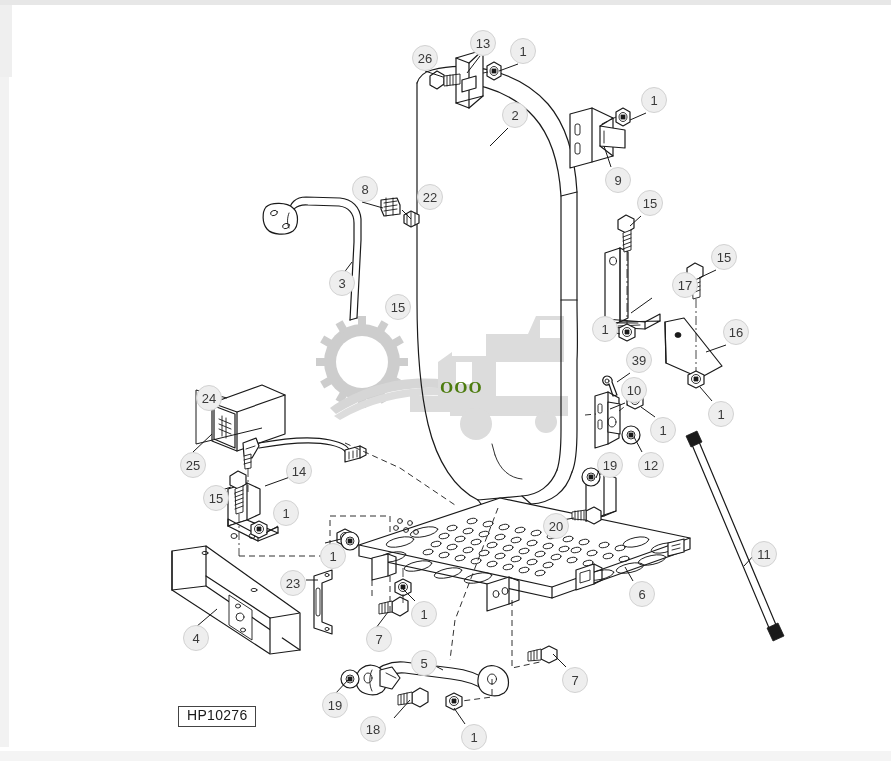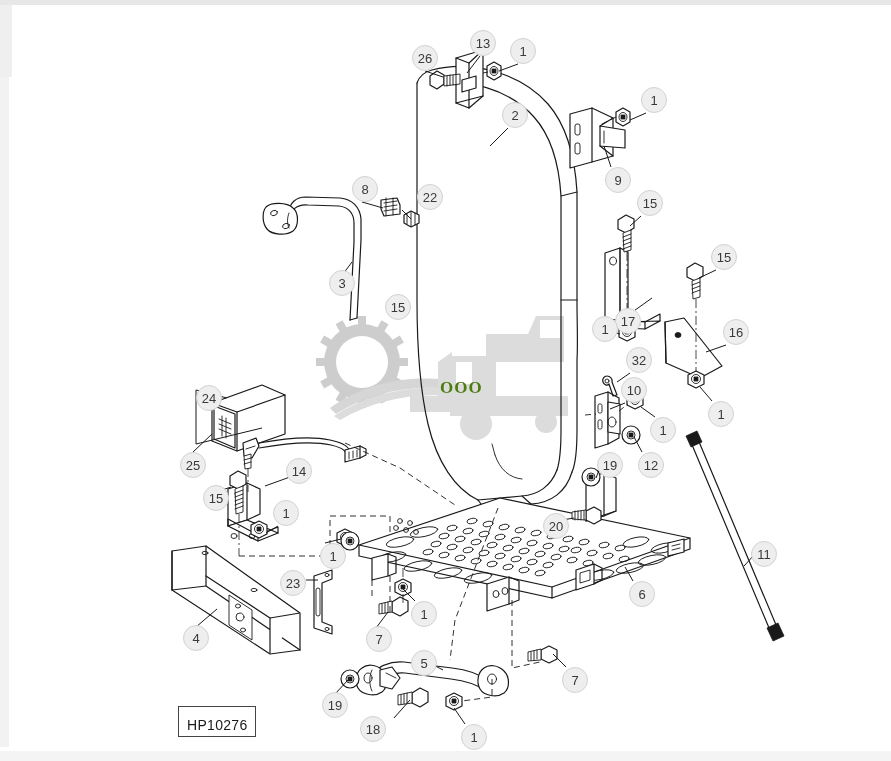--- a/index.html
+++ b/index.html
@@ -84,21 +84,21 @@
     letter-spacing: 0px;
     white-space: nowrap;
   }
 
   
   #part-number-tag {
     position: absolute;
     left: 178px;
     top: 706px;
     border: 1px solid #444;
-    padding: 10px 8px 3px 8px;
+    padding: 0 8px 3px 8px;
     background: #ffffff;
     font-family: "Liberation Sans", sans-serif;
     font-size: 14px;
     color: #1a1a1a;
     letter-spacing: 0.3px;
   }
 
   
   .callout {
     position: absolute;
@@ -637,25 +637,25 @@
       <div class="callout" style="left: 510px; top: 38px;">1</div>
       <div class="callout" style="left: 502px; top: 102px;">2</div>
       <div class="callout" style="left: 641px; top: 87px;">1</div>
       <div class="callout" style="left: 605px; top: 167px;">9</div>
       <div class="callout" style="left: 352px; top: 176px;">8</div>
       <div class="callout" style="left: 393px; top: 184px; margin-left: 24px;">22</div>
       <div class="callout" style="left: 329px; top: 270px;">3</div>
       <div class="callout" style="left: 385px; top: 294px;">15</div>
       <div class="callout" style="left: 637px; top: 190px;">15</div>
       <div class="callout" style="left: 711px; top: 244px;">15</div>
-      <div class="callout" style="left: 615px; top: 272px; margin-top: 36px;">17</div>
+      <div class="callout" style="left: 672px; top: 272px;">17</div>
       <div class="callout" style="left: 723px; top: 319px;">16</div>
       <div class="callout" style="left: 592px; top: 316px;">1</div>
       <div class="callout" style="left: 708px; top: 401px;">1</div>
-      <div class="callout" style="left: 626px; top: 347px;">32</div>
+      <div class="callout" style="left: 626px; top: 347px;">39</div>
       <div class="callout" style="left: 621px; top: 377px;">10</div>
       <div class="callout" style="left: 650px; top: 417px;">1</div>
       <div class="callout" style="left: 638px; top: 452px;">12</div>
       <div class="callout" style="left: 597px; top: 452px;">19</div>
       <div class="callout" style="left: 196px; top: 385px;">24</div>
       <div class="callout" style="left: 180px; top: 452px;">25</div>
       <div class="callout" style="left: 286px; top: 458px;">14</div>
       <div class="callout" style="left: 203px; top: 485px;">15</div>
       <div class="callout" style="left: 273px; top: 500px;">1</div>
       <div class="callout" style="left: 183px; top: 625px;">4</div>

